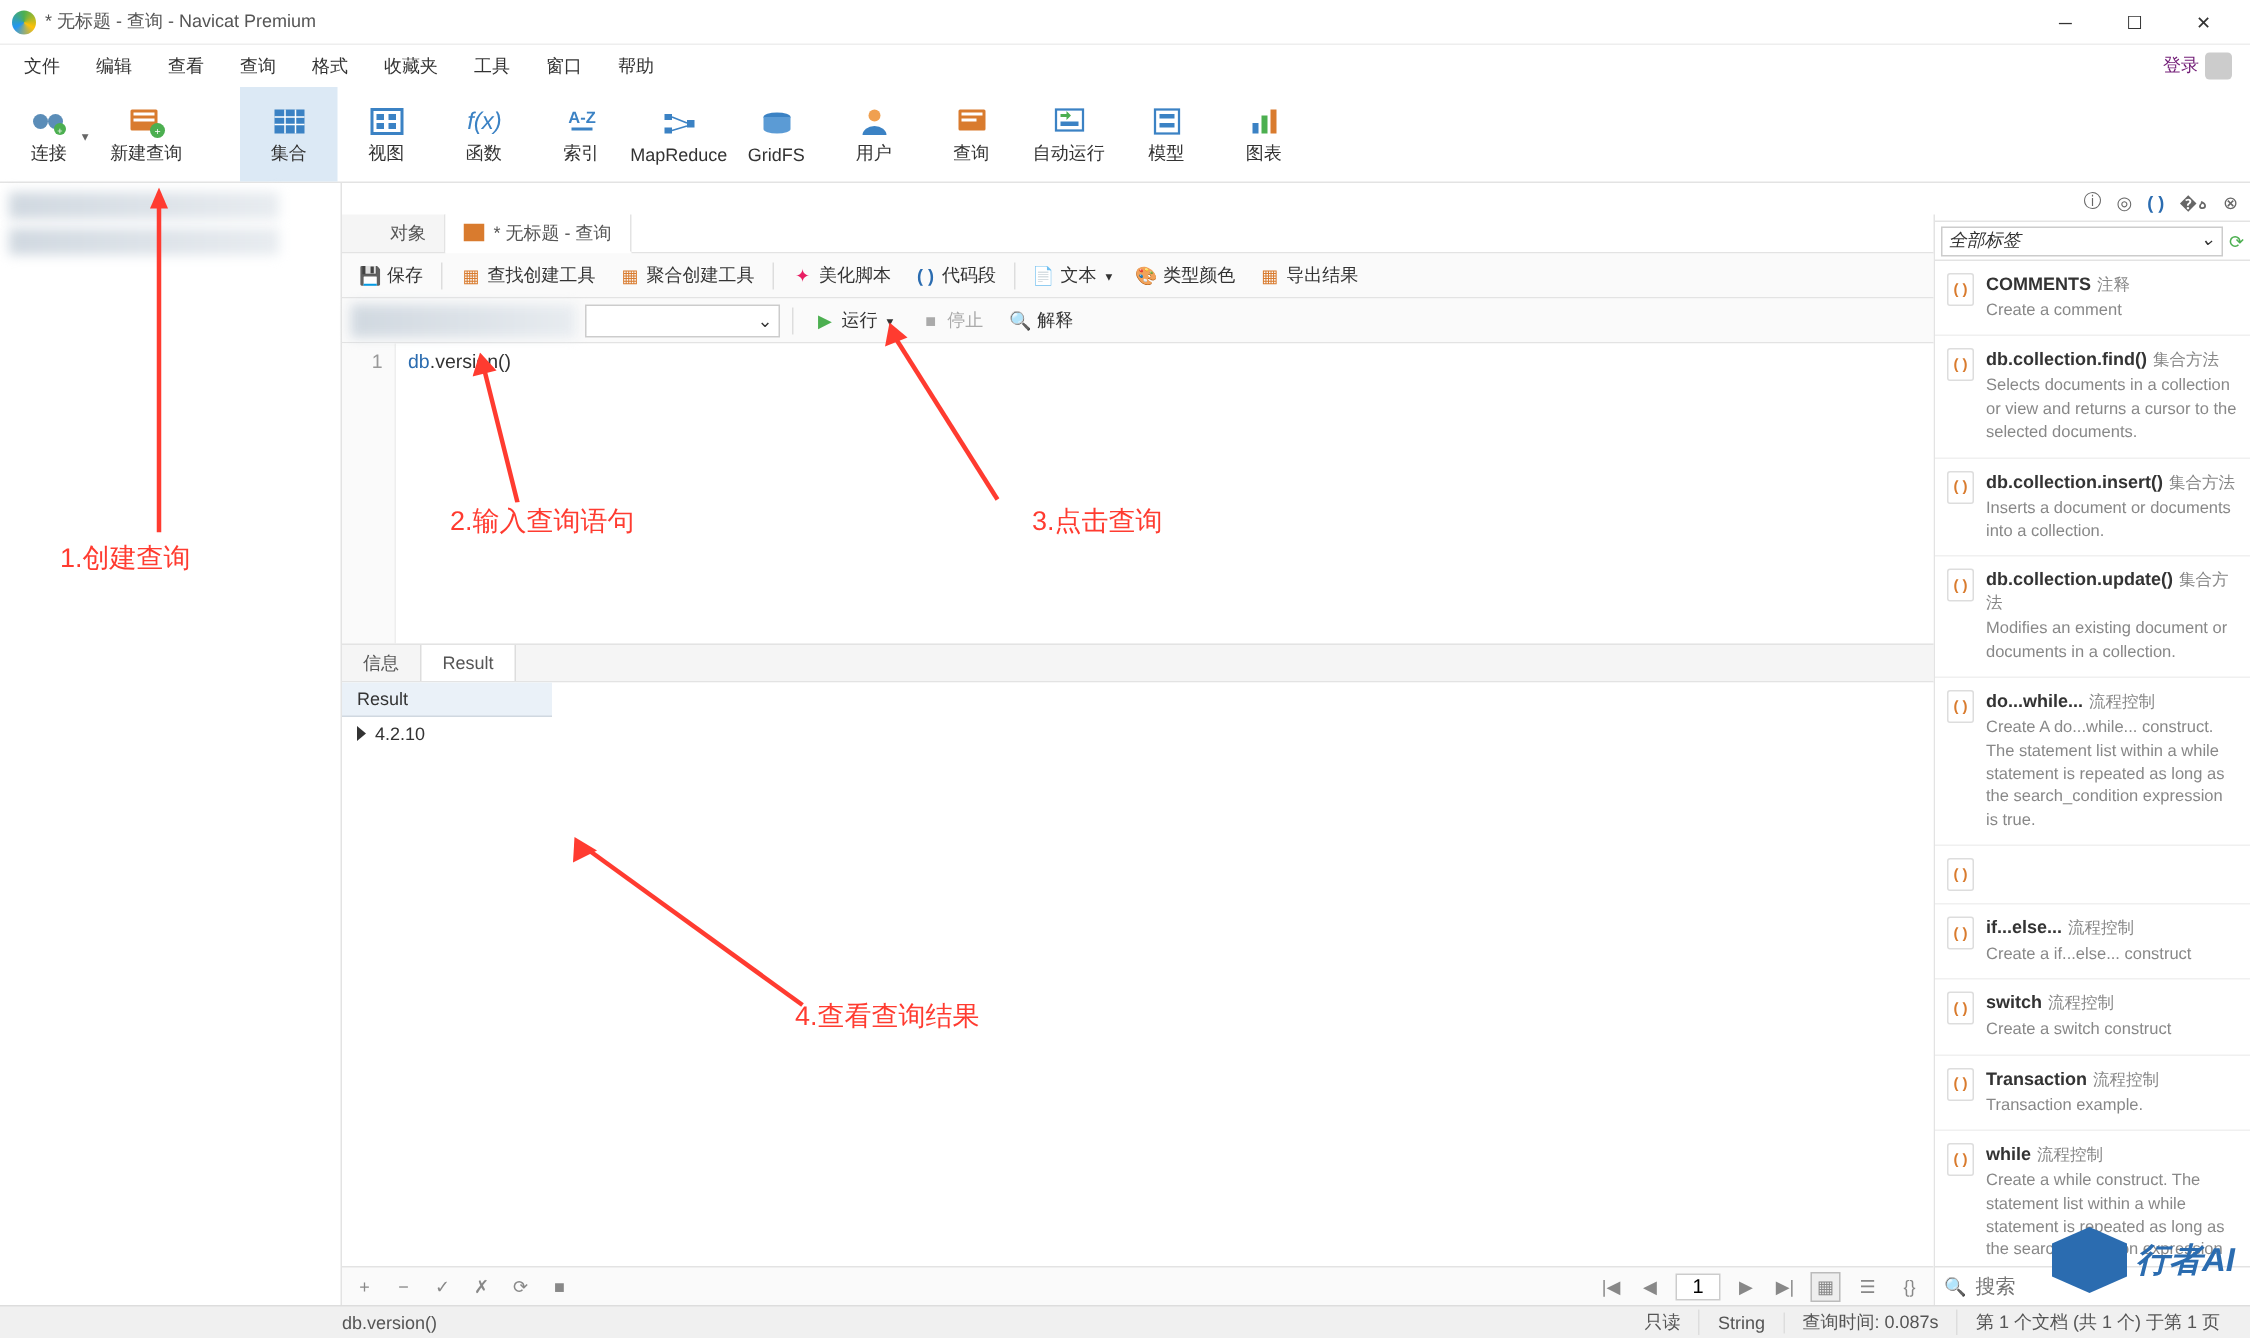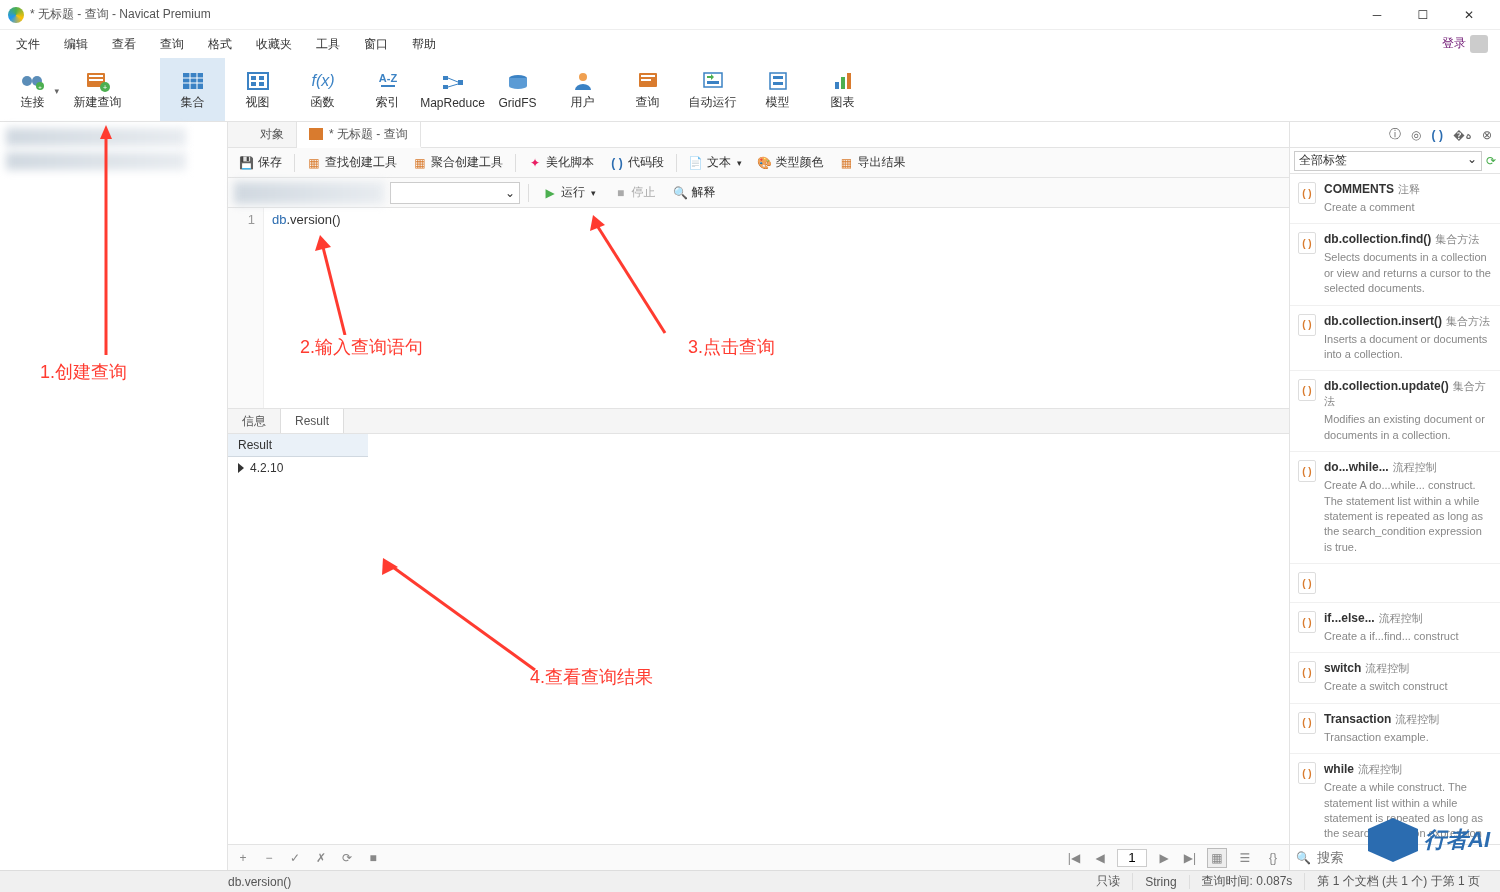--- a/index.html
+++ b/index.html
@@ -20,21 +20,21 @@
 .toolbtn.drop { position: relative; }
 .toolbtn.active { background: #dce9f5; }
 .toolbtn .ticon { width: 28px; height: 24px; display: flex; align-items: flex-end; justify-content: center; }
 .toolbtn .tlabel { font-size: 12px; }
 .chev { font-size: 9px; color: #666; position: absolute; right: 6px; top: 28px; }
 
 .body { display: flex; height: calc(100% - 30px - 28px - 64px - 22px); }
 .left-pane { width: 228px; background: #fff; border-right: 1px solid #e3e3e3; position: relative; }
 .blur-box { position: absolute; filter: blur(4px); background: linear-gradient(90deg,#d0d8e0,#e8ecf0); }
 
-.center { flex: 1; display: flex; flex-direction: column; min-width: 0; border-right: 1px solid #e3e3e3; }
+.center { flex: 1; display: flex; flex-direction: column; min-width: 0; border-right: 1px solid #e3e3e3; margin-top: 21px; }
 .tabs { height: 26px; display: flex; align-items: stretch; border-bottom: 1px solid #e3e3e3; }
 .tab { padding: 0 12px; display: flex; align-items: center; gap: 6px; border-right: 1px solid #e3e3e3; color: #555; background: #f5f5f5; }
 .tab.active { background: #fff; border-bottom: 2px solid #fff; margin-bottom: -1px; }
 .tab .tabicon { width: 14px; height: 12px; }
 
 .qtoolbar { height: 30px; display: flex; align-items: center; padding: 0 6px; gap: 4px; border-bottom: 1px solid #e3e3e3; background: #fafafa; }
 .qbtn { display: flex; align-items: center; gap: 4px; padding: 3px 6px; color: #333; }
 .qbtn.disabled { color: #aaa; }
 .qbtn .qi { width: 14px; height: 14px; display: inline-flex; align-items: center; justify-content: center; }
 .sep { width: 1px; height: 18px; background: #ddd; margin: 0 2px; }
@@ -60,21 +60,21 @@
 .grid-footer .fbtn { width: 18px; text-align: center; color: #888; }
 .grid-footer .spacer { flex: 1; }
 .grid-footer .pagein { width: 30px; height: 18px; border: 1px solid #ccc; text-align: center; }
 .grid-footer .viewbtn { width: 20px; height: 20px; display: flex; align-items: center; justify-content: center; border: 1px solid transparent; }
 .grid-footer .viewbtn.active { border-color: #bbb; background: #eee; }
 
 .right-pane { width: 210px; background: #fff; display: flex; flex-direction: column; }
 .rp-icons { height: 26px; display: flex; align-items: center; justify-content: flex-end; gap: 10px; padding: 0 8px; border-bottom: 1px solid #e3e3e3; color: #666; }
 .rp-icons .ion { color: #2b6cb0; font-weight: bold; }
 .rp-filter { height: 26px; display: flex; align-items: center; padding: 0 4px; gap: 4px; border-bottom: 1px solid #e3e3e3; }
-.rp-filter .sel { flex: 1; height: 20px; border: 1px solid #ccc; background: #fff; padding: 0 4px; display: flex; align-items: flex-start; justify-content: space-between; }
+.rp-filter .sel { flex: 1; height: 20px; border: 1px solid #ccc; background: #fff; padding: 0 4px; display: flex; align-items: flex-start; justify-content: space-between; font-style: italic; }
 .rp-list { flex: 1; overflow: auto; }
 .snip { display: flex; gap: 8px; padding: 8px 8px; border-bottom: 1px solid #f0f0f0; }
 .snip .sicon { width: 18px; height: 22px; border: 1px solid #ddd; border-radius: 2px; display: flex; align-items: center; justify-content: center; color: #d97b2e; font-weight: bold; font-size: 10px; flex-shrink: 0; background: #fff; }
 .snip .stitle { font-weight: bold; color: #333; font-size: 12px; }
 .snip .stag { font-size: 11px; color: #888; font-weight: normal; margin-left: 4px; }
 .snip .sdesc { font-size: 11px; color: #888; margin-top: 3px; line-height: 1.4; }
 .rp-search { height: 26px; border-top: 1px solid #e3e3e3; display: flex; align-items: center; padding: 0 6px; gap: 6px; color: #888; }
 
 .statusbar { height: 22px; background: #f0f0f0; border-top: 1px solid #ddd; display: flex; align-items: center; padding: 0 8px; color: #555; font-size: 12px; }
 .statusbar .cell { padding: 0 12px; border-right: 1px solid #ddd; }
@@ -425,21 +425,21 @@
             <div class="sdesc">Create A do...while... construct. The statement list within a while statement is repeated as long as the search_condition expression is true.</div>
           </div>
         </div>
         <div class="snip">
           <div class="sicon">( )</div>
         </div>
         <div class="snip">
           <div class="sicon">( )</div>
           <div style="flex:1">
             <div class="stitle">if...else...<span class="stag">流程控制</span></div>
-            <div class="sdesc">Create a if...find... construct</div>
+            <div class="sdesc">Create a if...else... construct</div>
           </div>
         </div>
         <div class="snip">
           <div class="sicon">( )</div>
           <div style="flex:1">
             <div class="stitle">switch<span class="stag">流程控制</span></div>
             <div class="sdesc">Create a switch construct</div>
           </div>
         </div>
         <div class="snip">

